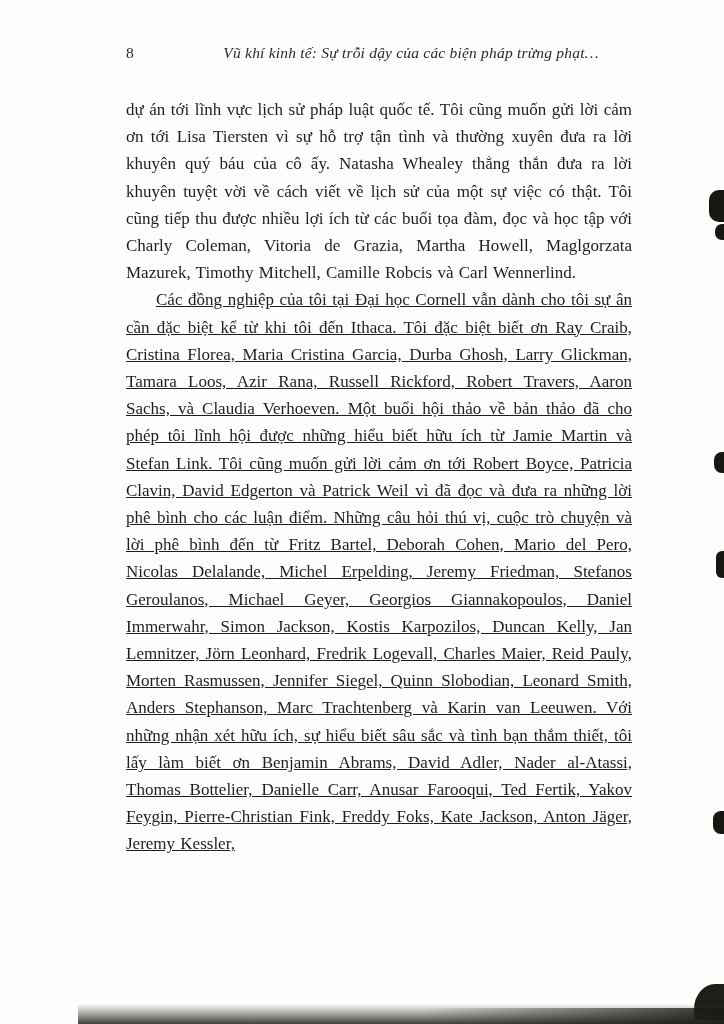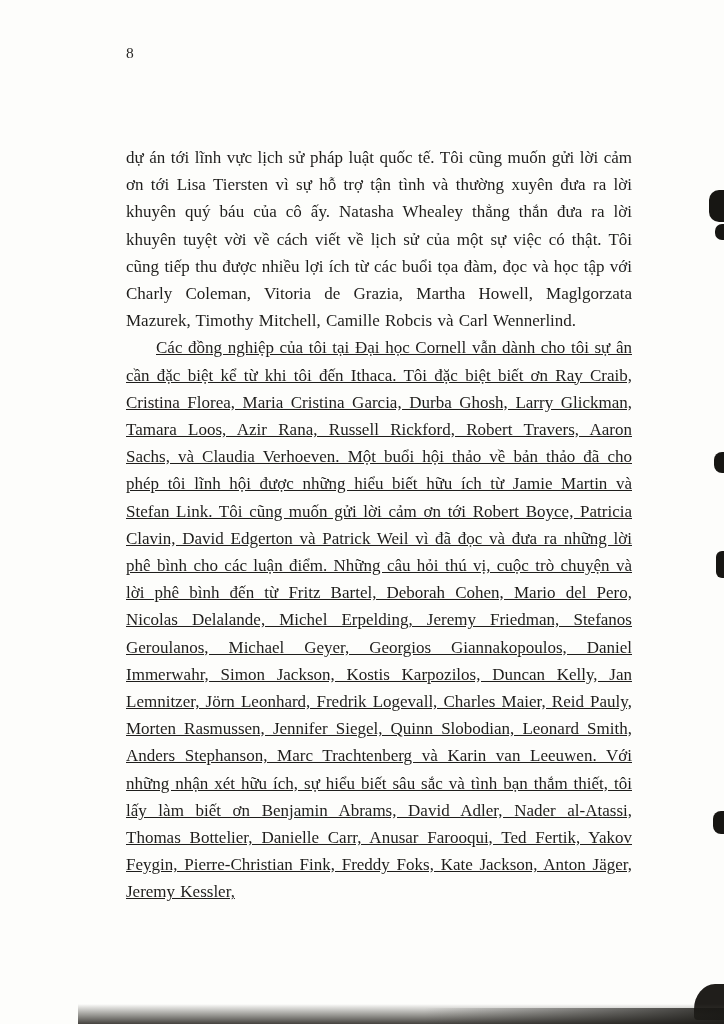--- a/index.html
+++ b/index.html
@@ -39,21 +39,20 @@
   }
   .page-body {
     position: absolute;
     top: 96px;
     left: 126px;
     width: 506px;
     font-size: 17px;
     line-height: 27.2px;
     text-align: justify;
     word-spacing: 1px;
-    margin-top: 48px;
   }
   .para {
     margin: 0;
   }
   .para.indent {
     text-indent: 30px;
     text-decoration: underline;
   }
   
   .artifact {
@@ -91,20 +90,21 @@
     background: linear-gradient(to right, rgba(32,30,27,0) 0%, rgba(24,23,20,0.85) 100%);
   }
 </style>
 </head>
 <body>
 
 <div class="page">
 
   <header class="page-header">
     <span class="page-number">8</span>
+    <span class="running-title">Vũ khí kinh tế: Sự trỗi dậy của các biện pháp trừng phạt…</span>
   </header>
 
   <main class="page-body">
     <p class="para">dự án tới lĩnh vực lịch sử pháp luật quốc tế. Tôi cũng muốn gửi lời cảm ơn tới Lisa Tiersten vì sự hỗ trợ tận tình và thường xuyên đưa ra lời khuyên quý báu của cô ấy. Natasha Whealey thẳng thắn đưa ra lời khuyên tuyệt vời về cách viết về lịch sử của một sự việc có thật. Tôi cũng tiếp thu được nhiều lợi ích từ các buổi tọa đàm, đọc và học tập với Charly Coleman, Vitoria de Grazia, Martha Howell, Maglgorzata Mazurek, Timothy Mitchell, Camille Robcis và Carl Wennerlind.</p>
     <p class="para indent">Các đồng nghiệp của tôi tại Đại học Cornell vẫn dành cho tôi sự ân cần đặc biệt kể từ khi tôi đến Ithaca. Tôi đặc biệt biết ơn Ray Craib, Cristina Florea, Maria Cristina Garcia, Durba Ghosh, Larry Glickman, Tamara Loos, Azir Rana, Russell Rickford, Robert Travers, Aaron Sachs, và Claudia Verhoeven. Một buổi hội thảo về bản thảo đã cho phép tôi lĩnh hội được những hiểu biết hữu ích từ Jamie Martin và Stefan Link. Tôi cũng muốn gửi lời cảm ơn tới Robert Boyce, Patricia Clavin, David Edgerton và Patrick Weil vì đã đọc và đưa ra những lời phê bình cho các luận điểm. Những câu hỏi thú vị, cuộc trò chuyện và lời phê bình đến từ Fritz Bartel, Deborah Cohen, Mario del Pero, Nicolas Delalande, Michel Erpelding, Jeremy Friedman, Stefanos Geroulanos, Michael Geyer, Georgios Giannakopoulos, Daniel Immerwahr, Simon Jackson, Kostis Karpozilos, Duncan Kelly, Jan Lemnitzer, Jörn Leonhard, Fredrik Logevall, Charles Maier, Reid Pauly, Morten Rasmussen, Jennifer Siegel, Quinn Slobodian, Leonard Smith, Anders Stephanson, Marc Trachtenberg và Karin van Leeuwen. Với những nhận xét hữu ích, sự hiểu biết sâu sắc và tình bạn thắm thiết, tôi lấy làm biết ơn Benjamin Abrams, David Adler, Nader al-Atassi, Thomas Bottelier, Danielle Carr, Anusar Farooqui, Ted Fertik, Yakov Feygin, Pierre-Christian Fink, Freddy Foks, Kate Jackson, Anton Jäger, Jeremy Kessler,</p>
   </main>
 
   <div class="artifact art-1"></div>
   <div class="artifact art-2"></div>
   <div class="artifact art-3"></div>

